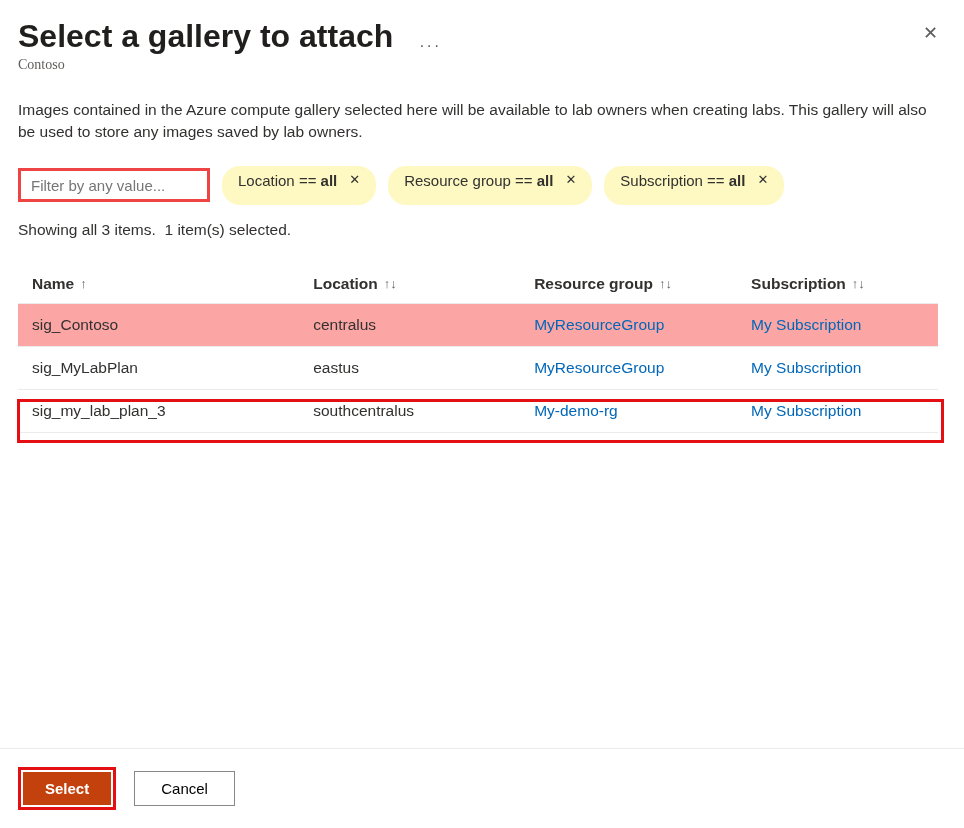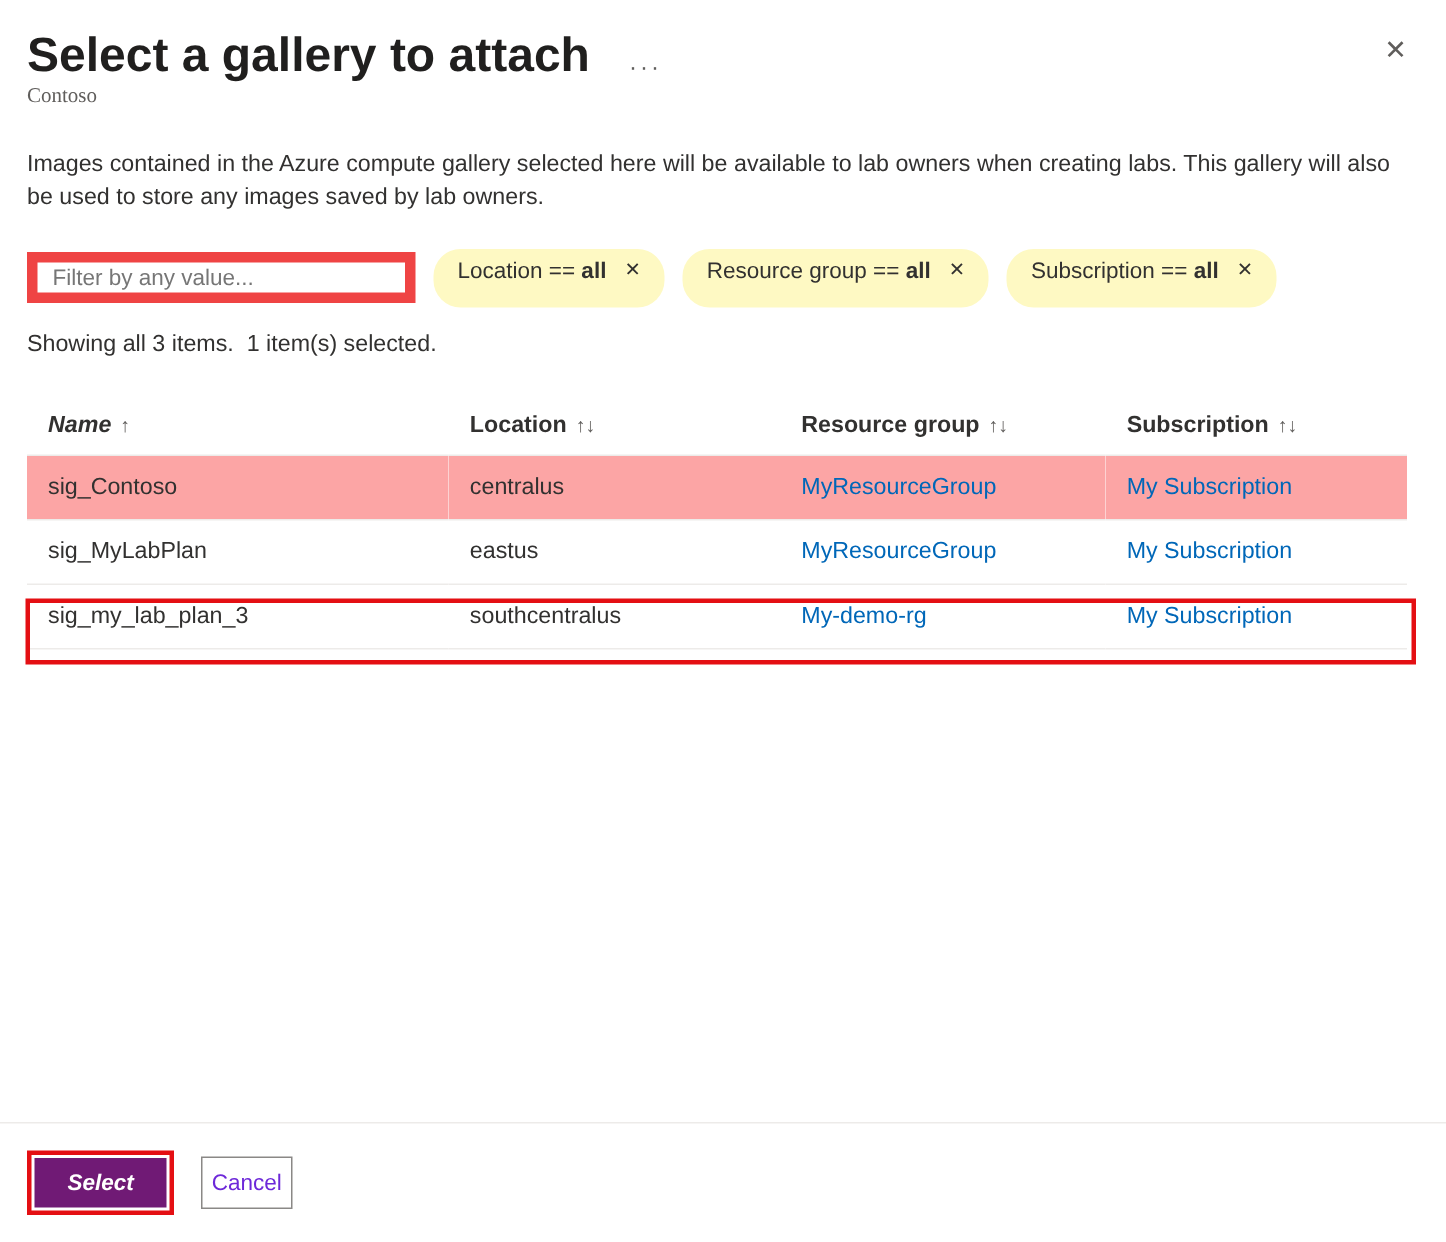--- a/index.html
+++ b/index.html
@@ -15,22 +15,22 @@
     .header { display: flex; align-items: flex-start; justify-content: space-between; }
     .title-block { display: flex; flex-direction: column; }
     .title-row { display: flex; align-items: flex-end; gap: 20px; }
     h1 { font-size: 32px; font-weight: 600; color: #201f1e; }
     .dots { color: #605e5c; font-size: 16px; letter-spacing: 2px; padding: 0 6px; }
     .subtitle { font-size: 14px; color: #605e5c; margin-top: 2px; font-family: Liberation Serif, serif; }
     .close-btn { font-size: 18px; color: #605e5c; cursor: pointer; padding: 4px 8px; background: none; border: none; }
     .description { font-size: 15.5px; color: #323130; margin-top: 26px; line-height: 1.45; max-width: 920px; }
     .filter-row { display: flex; flex-wrap: wrap; gap: 12px; margin-top: 22px; align-items: center; }
     .filter-input {
-      width: 259px; height: 34px; padding: 0 10px; font-size: 15px;
-      border: 7px solid #ef4444; outline: none;
+      width: 192px; height: 34px; padding: 0 10px; font-size: 15px;
+      border: 3px solid #ef4444; outline: none;
     }
     .filter-input::placeholder { color: #767676; }
     .pill {
       display: inline-flex; align-items: flex-start; gap: 8px;
       background: #fef9c3; border-radius: 18px;
       padding: 6px 12px 16px 16px; font-size: 15px; color: #323130;
       cursor: pointer;
     }
     .pill b { font-weight: 600; }
     .pill-x { font-size: 13px; color: #323130; padding: 0 4px; cursor: pointer; }
@@ -49,28 +49,28 @@
       position: absolute; border: 3px solid #e40f13; pointer-events: none;
     }
     .link { color: #0067b8; cursor: pointer; }
     .footer {
       position: absolute; left: 0; right: 0; bottom: 0;
       border-top: 1px solid #edebe9; padding: 18px;
       display: flex; gap: 18px; align-items: center;
     }
     .btn-primary-wrap { border: 3px solid #e40f13; display: inline-block; padding: 2px;}
     .btn-primary {
-      background: #701a75; color: #fff; border: none;
-      font-size: 15px; font-weight: 600; padding: 8px 22px; cursor: pointer; font-style: italic;
+      background: #c2410c; color: #fff; border: none;
+      font-size: 15px; font-weight: 600; padding: 8px 22px; cursor: pointer;
     }
     .btn-secondary {
-      background: #fff; color: #6d28d9; border: 1px solid #8a8886;
-      font-size: 15px; padding: 8px 6px; cursor: pointer;
+      background: #fff; color: #000000; border: 1px solid #8a8886;
+      font-size: 15px; padding: 8px 26px; cursor: pointer;
     }
-    .col-name { width: 280px; font-style: italic; }
+    .col-name { width: 280px; }
     .col-loc { width: 220px; }
     .col-rg { width: 216px; }
     .col-sub { width: 200px; }
   </style>
 </head>
 <body>
 
 <div class="header">
   <div class="title-block">
     <div class="title-row">

